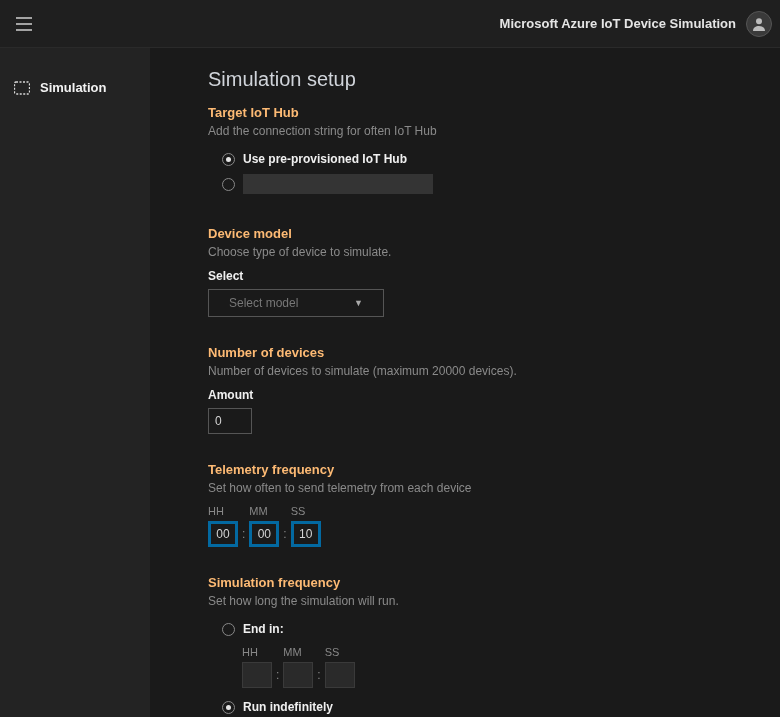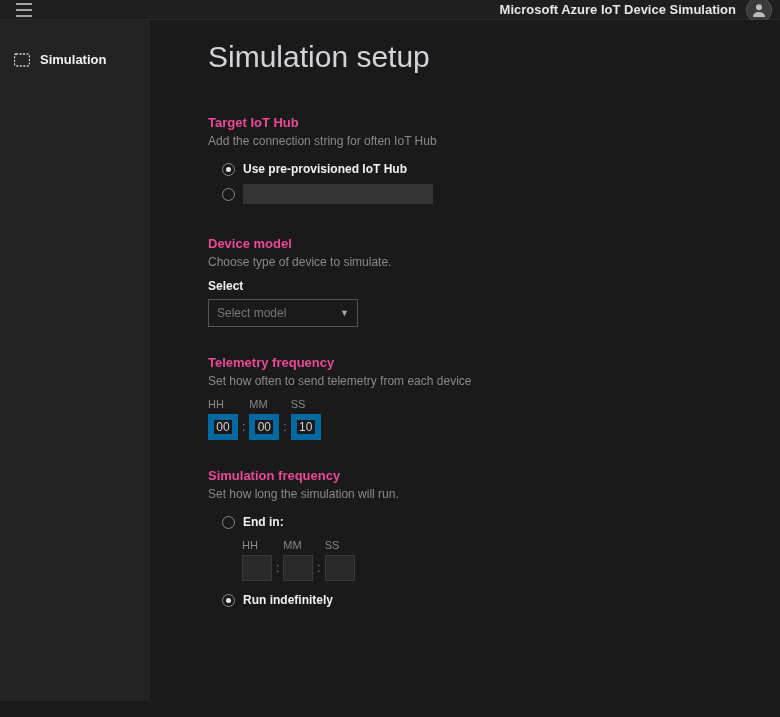--- a/index.html
+++ b/index.html
@@ -9,21 +9,21 @@
       font-family: "Segoe UI", -apple-system, sans-serif;
     }
     body {
       width: 780px;
       height: 717px;
       background: #1a1a1a;
       color: #d4d4d4;
       overflow: hidden;
     }
     .topbar {
-      height: 20px;
+      height: 48px;
       background: #1f1f1f;
       display: flex;
       align-items: center;
       justify-content: space-between;
       padding: 0 8px;
       border-bottom: 1px solid #2a2a2a;
     }
     .hamburger {
       padding: 6px 8px;
       cursor: pointer;
@@ -72,32 +72,32 @@
       cursor: pointer;
     }
     .sidebar-item svg { display: block; flex-shrink: 0; }
     .main {
       flex: 1;
       padding: 20px 34px 20px 58px;
       overflow-y: auto;
       background: #1a1a1a;
     }
     .page-title {
-      font-size: 30px;
+      font-size: 20px;
       font-weight: 300;
       color: #d0d4da;
-      margin-bottom: 41px;
+      margin-bottom: 14px;
     }
     .section {
       margin-bottom: 28px;
     }
     .section-title {
       font-size: 13px;
       font-weight: 600;
-      color: #ec4899;
+      color: #fdba74;
       margin-bottom: 4px;
     }
     .section-desc {
       font-size: 12px;
       color: #8a8a8a;
       margin-bottom: 10px;
     }
     .radio-group {
       margin-top: 6px;
     }
@@ -137,27 +137,27 @@
       border: none;
       margin-left: 0px;
     }
     .field-label {
       font-size: 12px;
       font-weight: 600;
       color: #f0f0f0;
       margin-bottom: 6px;
     }
     .select-box {
-      width: 150px;
+      width: 176px;
       height: 28px;
       background: #1a1a1a;
       border: 1px solid #555;
       color: #777;
       font-size: 12px;
-      padding: 0 8px;
+      padding: 0 20px;
       display: flex;
       align-items: center;
       justify-content: space-between;
       cursor: pointer;
     }
     .select-box .caret {
       font-size: 9px;
       color: #aaa;
     }
     .number-input {
@@ -180,21 +180,21 @@
     }
     .time-label {
       font-size: 11px;
       color: #888;
       margin-bottom: 4px;
     }
     .time-input {
       width: 30px;
       height: 26px;
       background: #1a1a1a;
-      border: 6px solid #0369a1;
+      border: 3px solid #0369a1;
       color: #d4d4d4;
       font-size: 12px;
       text-align: center;
     }
     .time-input.disabled {
       background: #2a2a2a;
       border: 1px solid #3a3a3a;
       color: #555;
     }
     .time-sep {
@@ -259,20 +259,26 @@
     <div class="section">
       <div class="section-title">Device model</div>
       <div class="section-desc">Choose type of device to simulate.</div>
       <div class="field-label">Select</div>
       <div class="select-box">
         <span>Select model</span>
         <span class="caret">▼</span>
       </div>
     </div>
 
+    <div class="section">
+      <div class="section-title">Number of devices</div>
+      <div class="section-desc">Number of devices to simulate (maximum 20000 devices).</div>
+      <div class="field-label">Amount</div>
+      <input type="text" class="number-input" value="0" style="">
+    </div>
 
     <div class="section">
       <div class="section-title">Telemetry frequency</div>
       <div class="section-desc">Set how often to send telemetry from each device</div>
       <div class="time-row">
         <div class="time-col">
           <span class="time-label">HH</span>
           <input type="text" class="time-input" value="00" style="">
         </div>
         <span class="time-sep">:</span>

